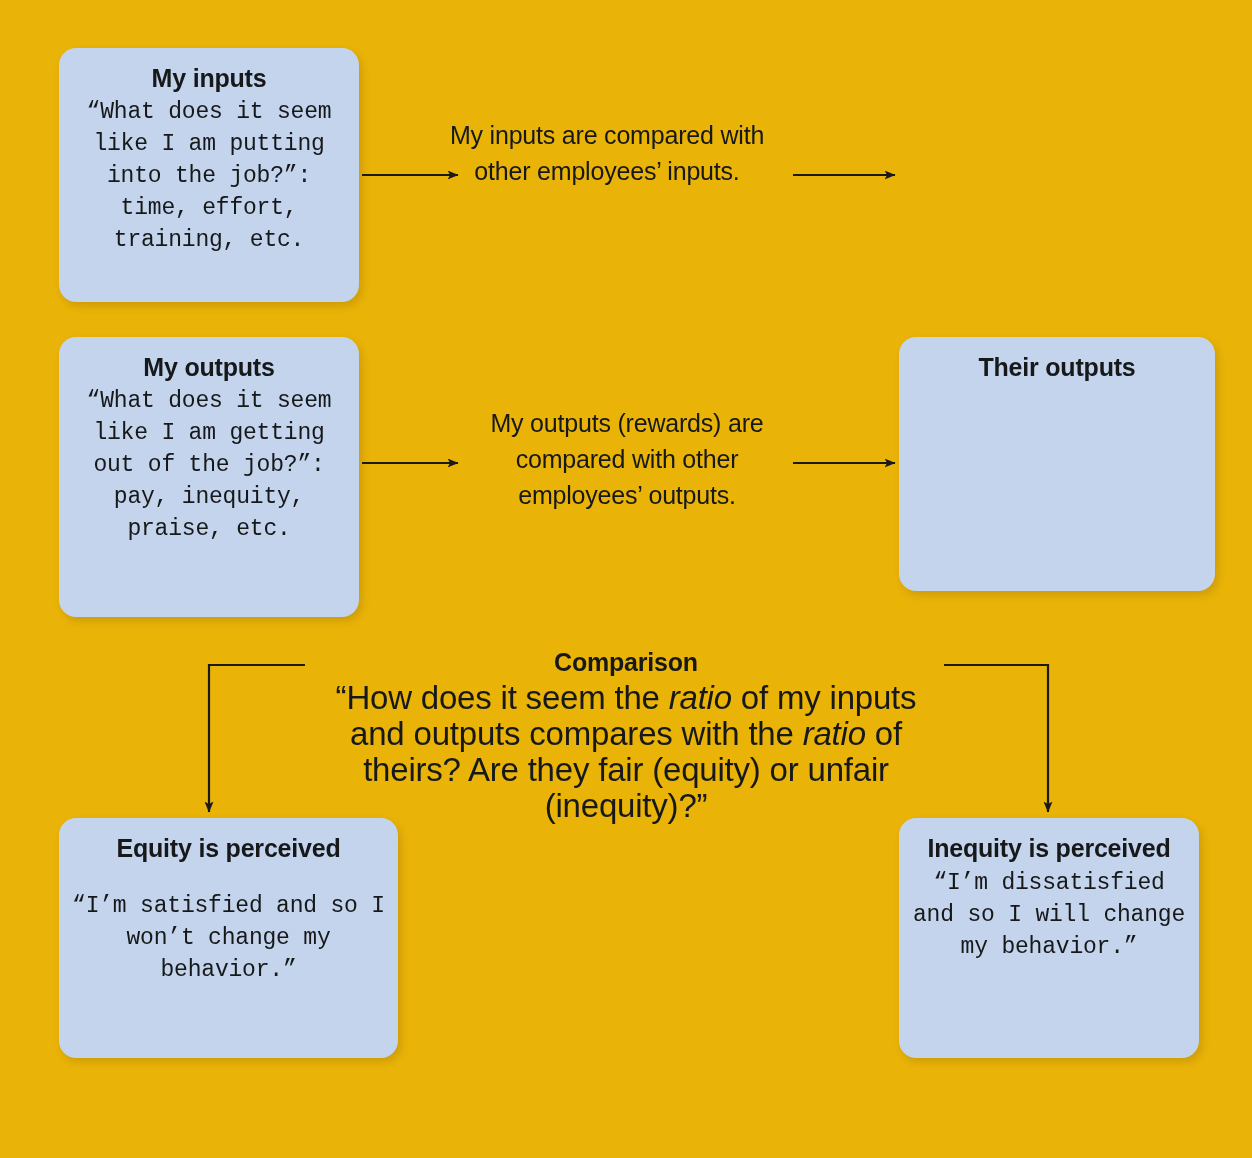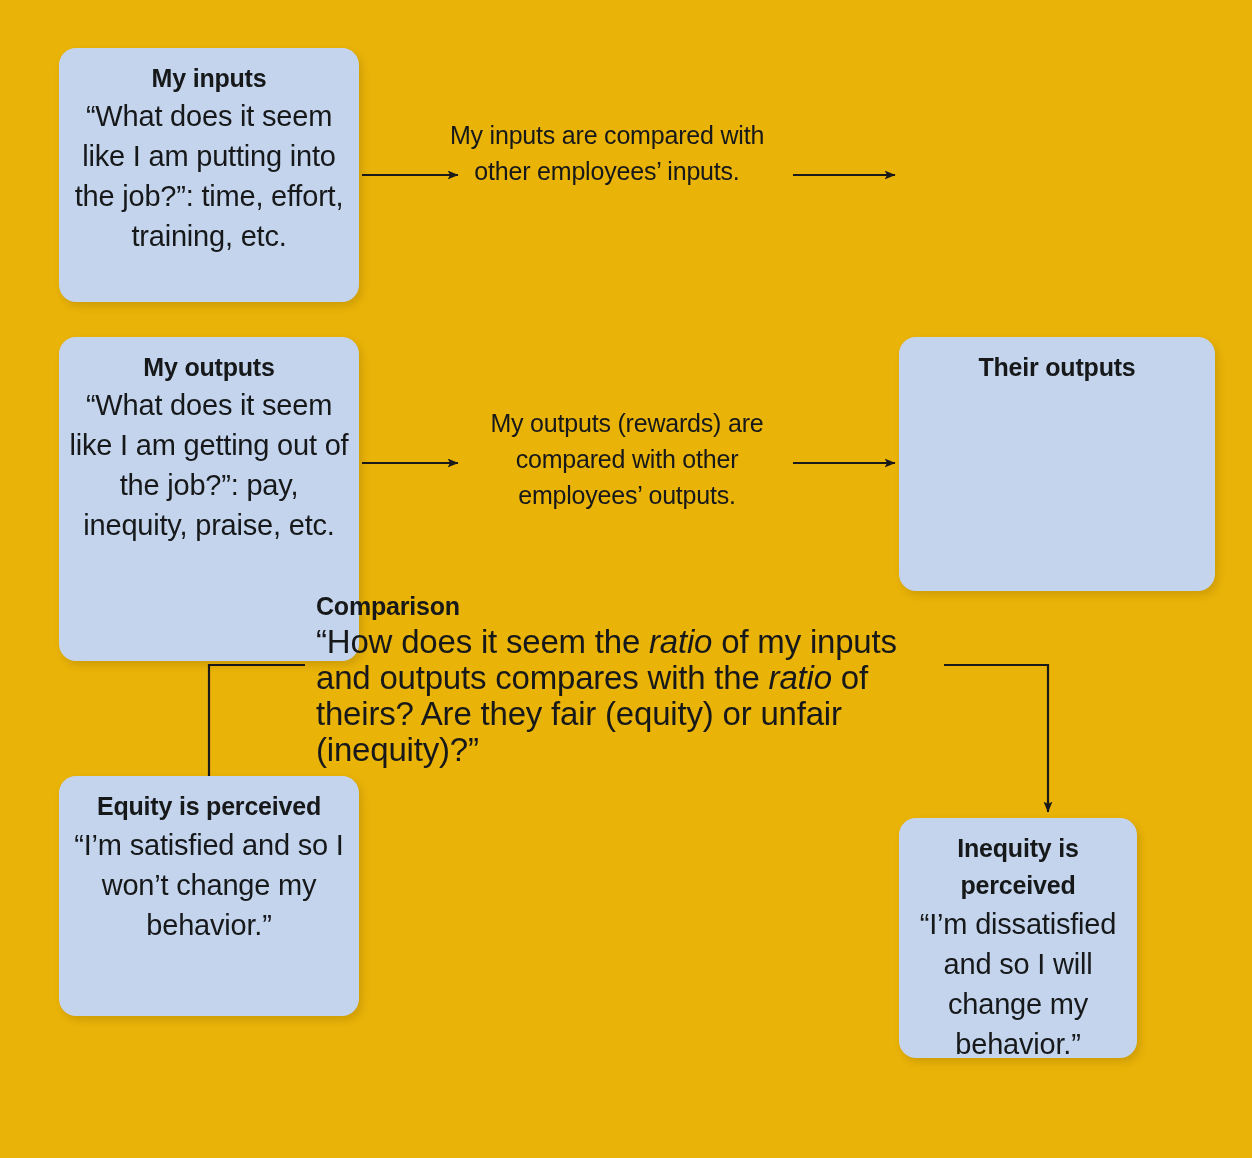--- a/index.html
+++ b/index.html
@@ -35,55 +35,56 @@
     padding: 12px 10px 10px 10px;
   }
   .box .b-title {
     font-weight: bold;
     font-size: 25px;
     line-height: 36px;
     letter-spacing: -0.2px;
   }
   .box .b-body {
     font-weight: normal;
-    font-size: 29px;
-    line-height: 40px;
+    font-size: 23px;
+    line-height: 32px;
     letter-spacing: -0.2px;
+    font-family: Liberation Mono, monospace;
   }
 
   
   #box-my-inputs      { left: 59px;  top: 48px;  width: 300px; height: 254px; }
   #box-their-inputs   { left: 899px; top: 48px;  width: 300px; height: 254px; }
-  #box-my-outputs     { left: 59px;  top: 337px; width: 300px; height: 324px; }
+  #box-my-outputs     { left: 59px;  top: 337px; width: 300px; height: 280px; }
   #box-their-outputs  { left: 899px; top: 337px; width: 316px; height: 254px; }
-  #box-equity         { left: 59px;  top: 776px; width: 300px; height: 240px; }
-  #box-inequity       { left: 899px; top: 818px; width: 238px; height: 240px; }
+  #box-equity         { left: 59px;  top: 818px; width: 339px; height: 240px; gap: 23px; }
+  #box-inequity       { left: 899px; top: 818px; width: 300px; height: 240px; }
 
   #box-equity .b-title,
   #box-inequity .b-title { line-height: 37px; }
 
   
   .link-label {
     position: absolute;
     text-align: center;
     font-size: 25px;
     line-height: 36px;
     letter-spacing: -0.2px;
     color: #16181a;
   }
   #label-inputs-link  { left: 432px; top: 117px; width: 350px; }
   #label-outputs-link { left: 452px; top: 405px; width: 350px; }
 
   
   #comparison-block {
     position: absolute;
     left: 316px;
-    top: 588px;
+    top: 644px;
     width: 620px;
-    text-align: left;
+    text-align: center;
     color: #16181a;
   }
   #comparison-block .c-title {
     font-weight: bold;
     font-size: 25px;
     line-height: 36px;
     letter-spacing: -0.2px;
   }
   #comparison-block .c-body {
     font-size: 33px;

